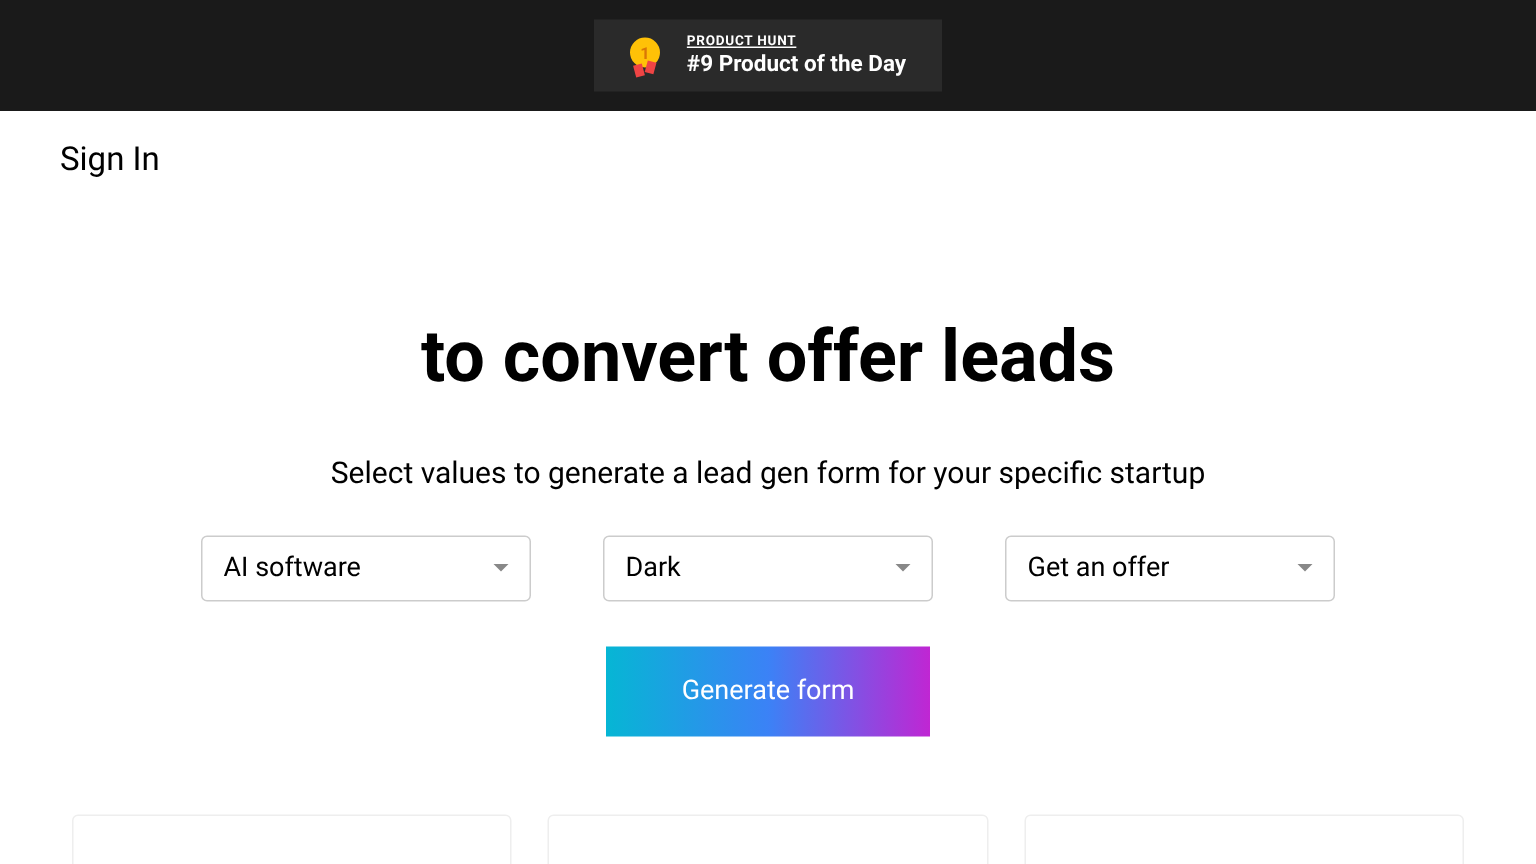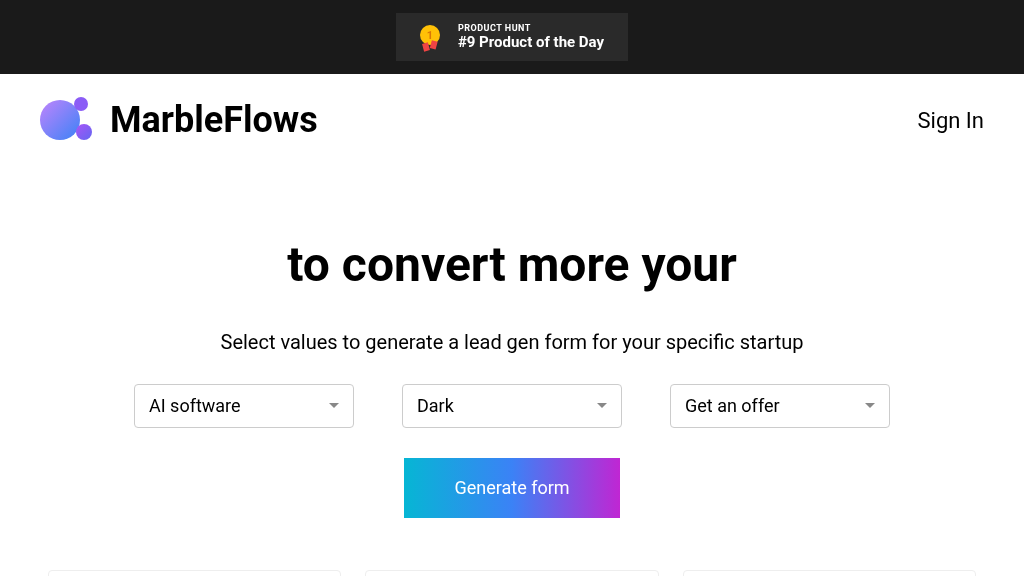--- a/index.html
+++ b/index.html
@@ -65,20 +65,21 @@
     }
     .banner-text {
       display: flex;
       flex-direction: column;
     }
     .banner-label {
       color: #fff;
       font-size: 9px;
       font-weight: 700;
       letter-spacing: 0.5px;
+      text-decoration: underline;
     }
     .banner-title {
       color: #fff;
       font-size: 15px;
       font-weight: 700;
     }
     .nav {
       display: flex;
       align-items: center;
       justify-content: space-between;
@@ -219,35 +220,27 @@
       <div class="medal-ribbons"></div>
     </div>
     <div class="banner-text">
       <span class="banner-label">PRODUCT HUNT</span>
       <span class="banner-title">#9 Product of the Day</span>
     </div>
   </div>
 </div>
 
 <div class="nav">
-  <div class="brand">
-    <div class="logo">
-      <div class="big-circle"></div>
-      <div class="small-circle-1"></div>
-      <div class="small-circle-2"></div>
-    </div>
-    <span class="brand-name">MarbleFlows</span>
-  </div>
   <a class="signin">Sign In</a>
 </div>
 
 <div class="hero">
   <h1 class="headline">
     <br>
-    <span>to convert more your</span>
+    <span>to convert offer leads</span>
   </h1>
   <p class="subheadline">Select values to generate a lead gen form for your specific startup</p>
 
   <div class="selects">
     <div class="select-box">
       <span class="select-value">AI software</span>
       <span class="caret"></span>
     </div>
     <div class="select-box">
       <span class="select-value">Dark</span>

